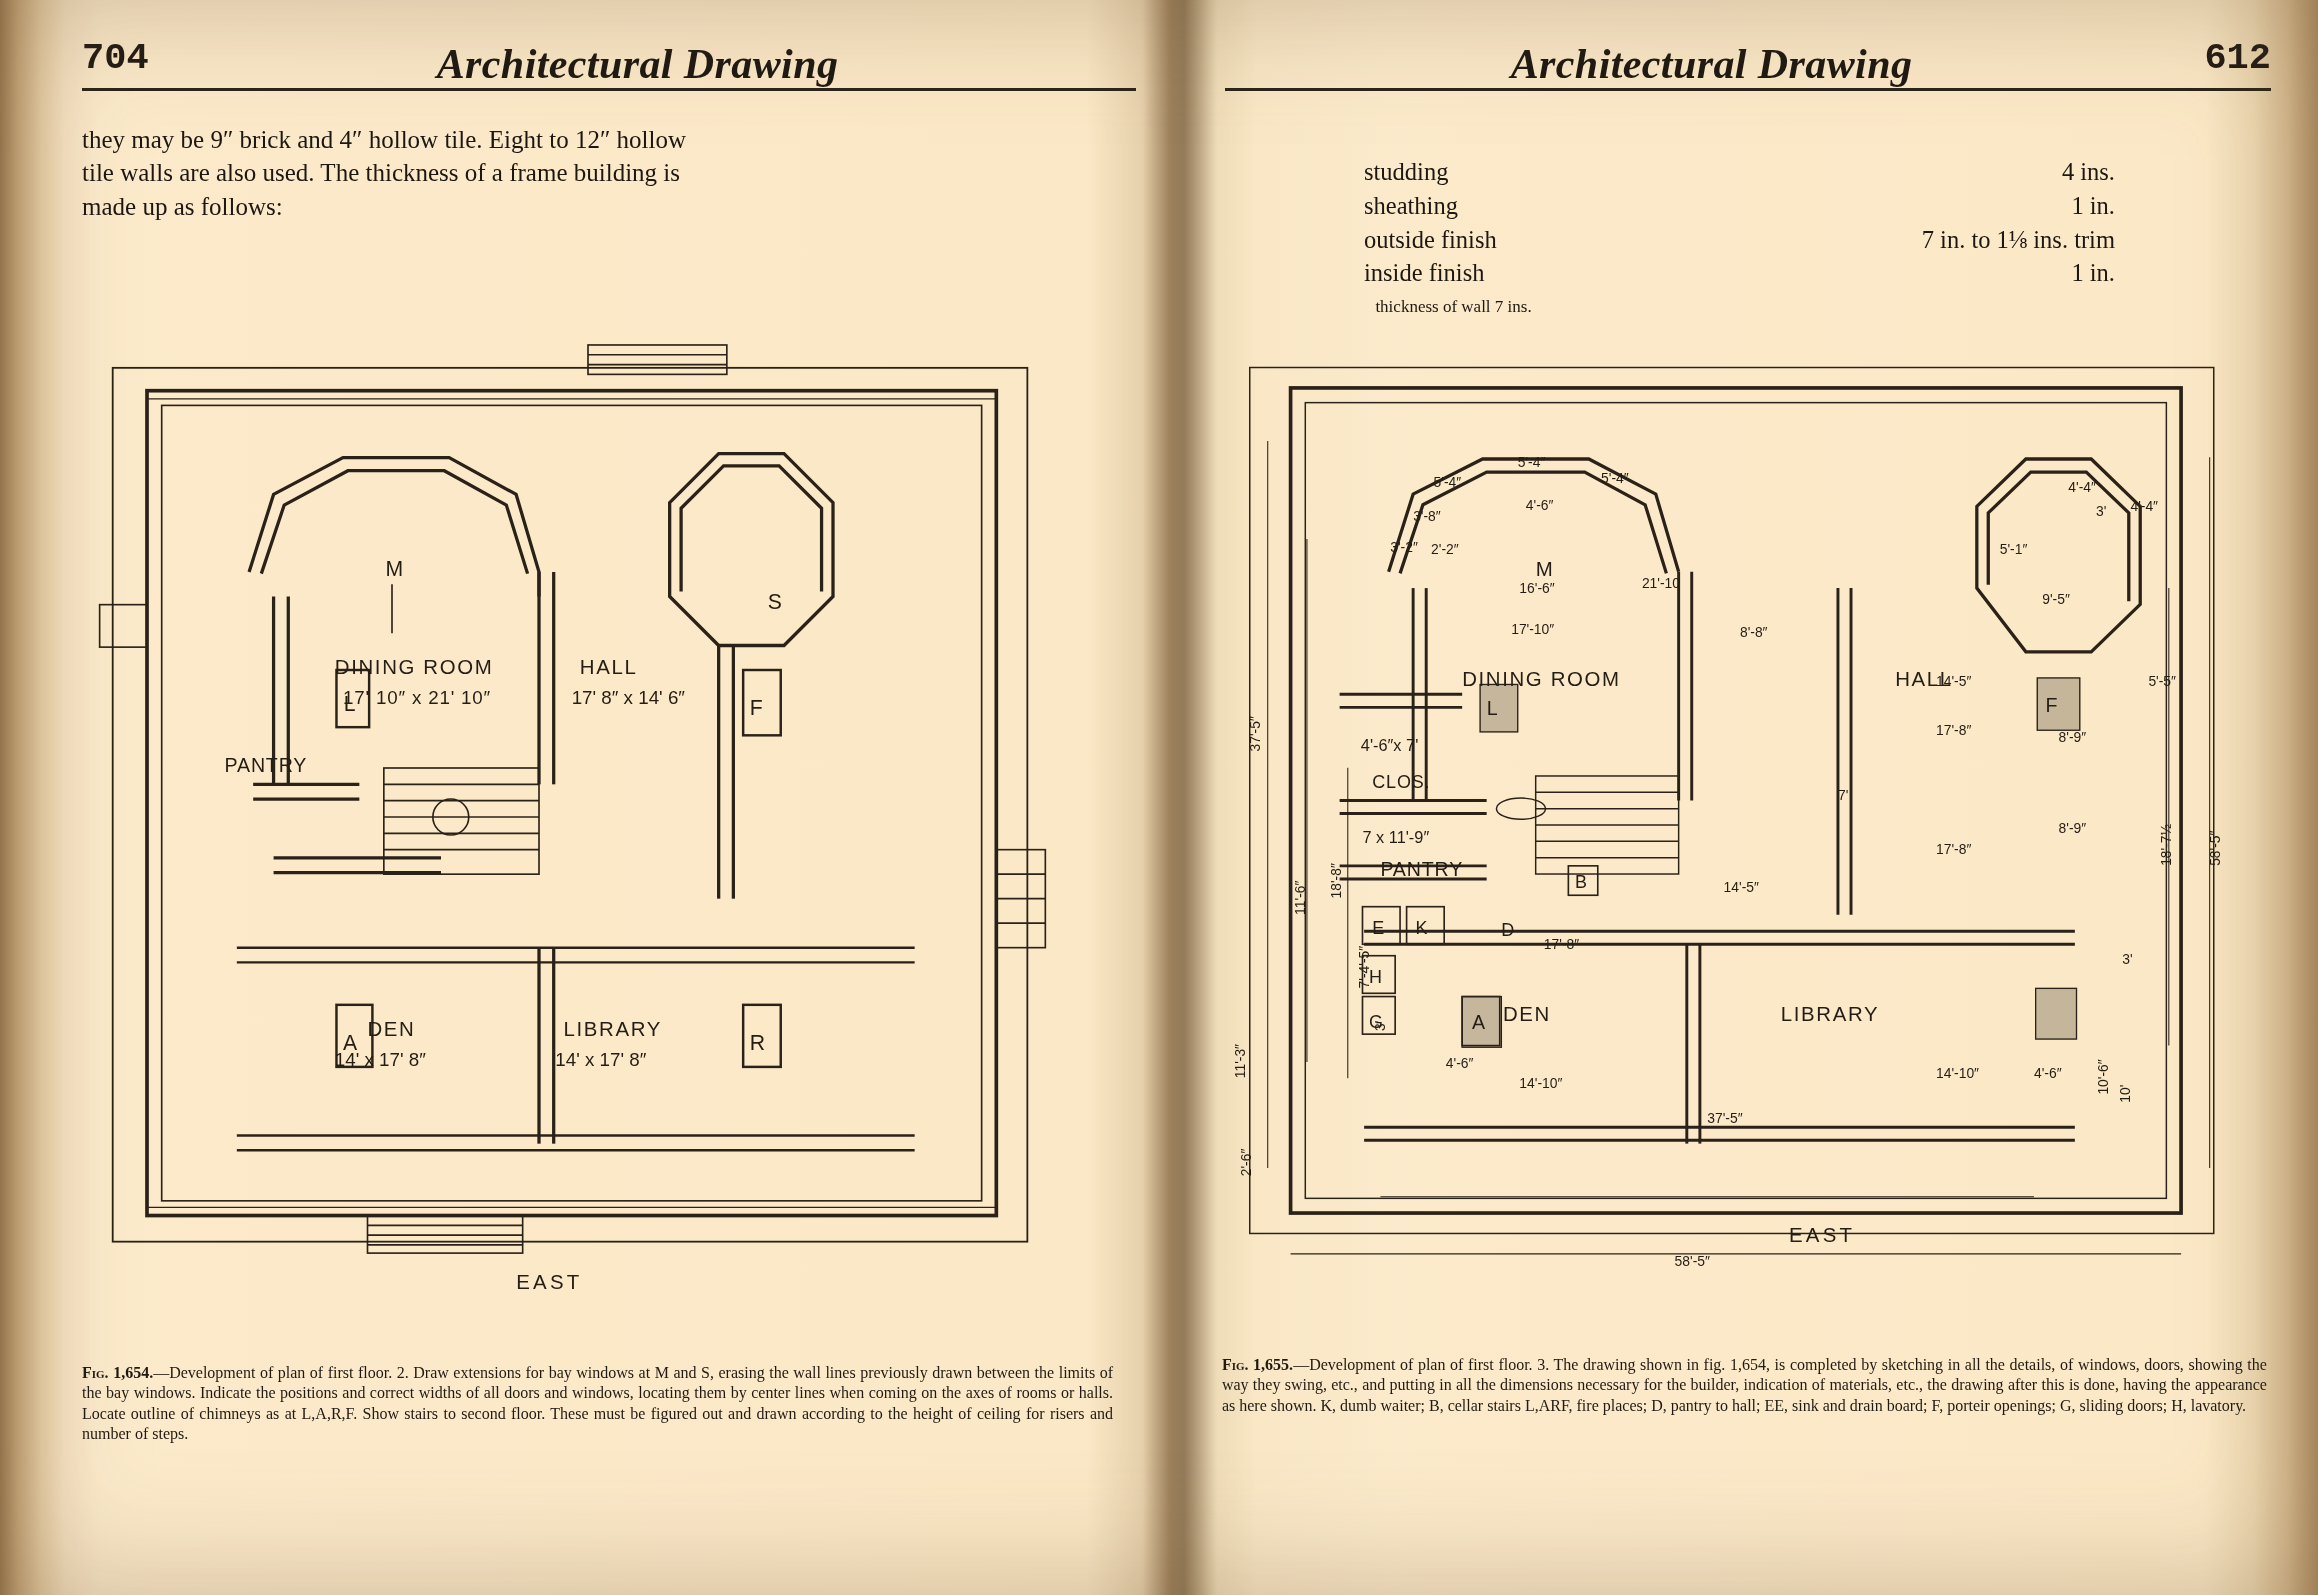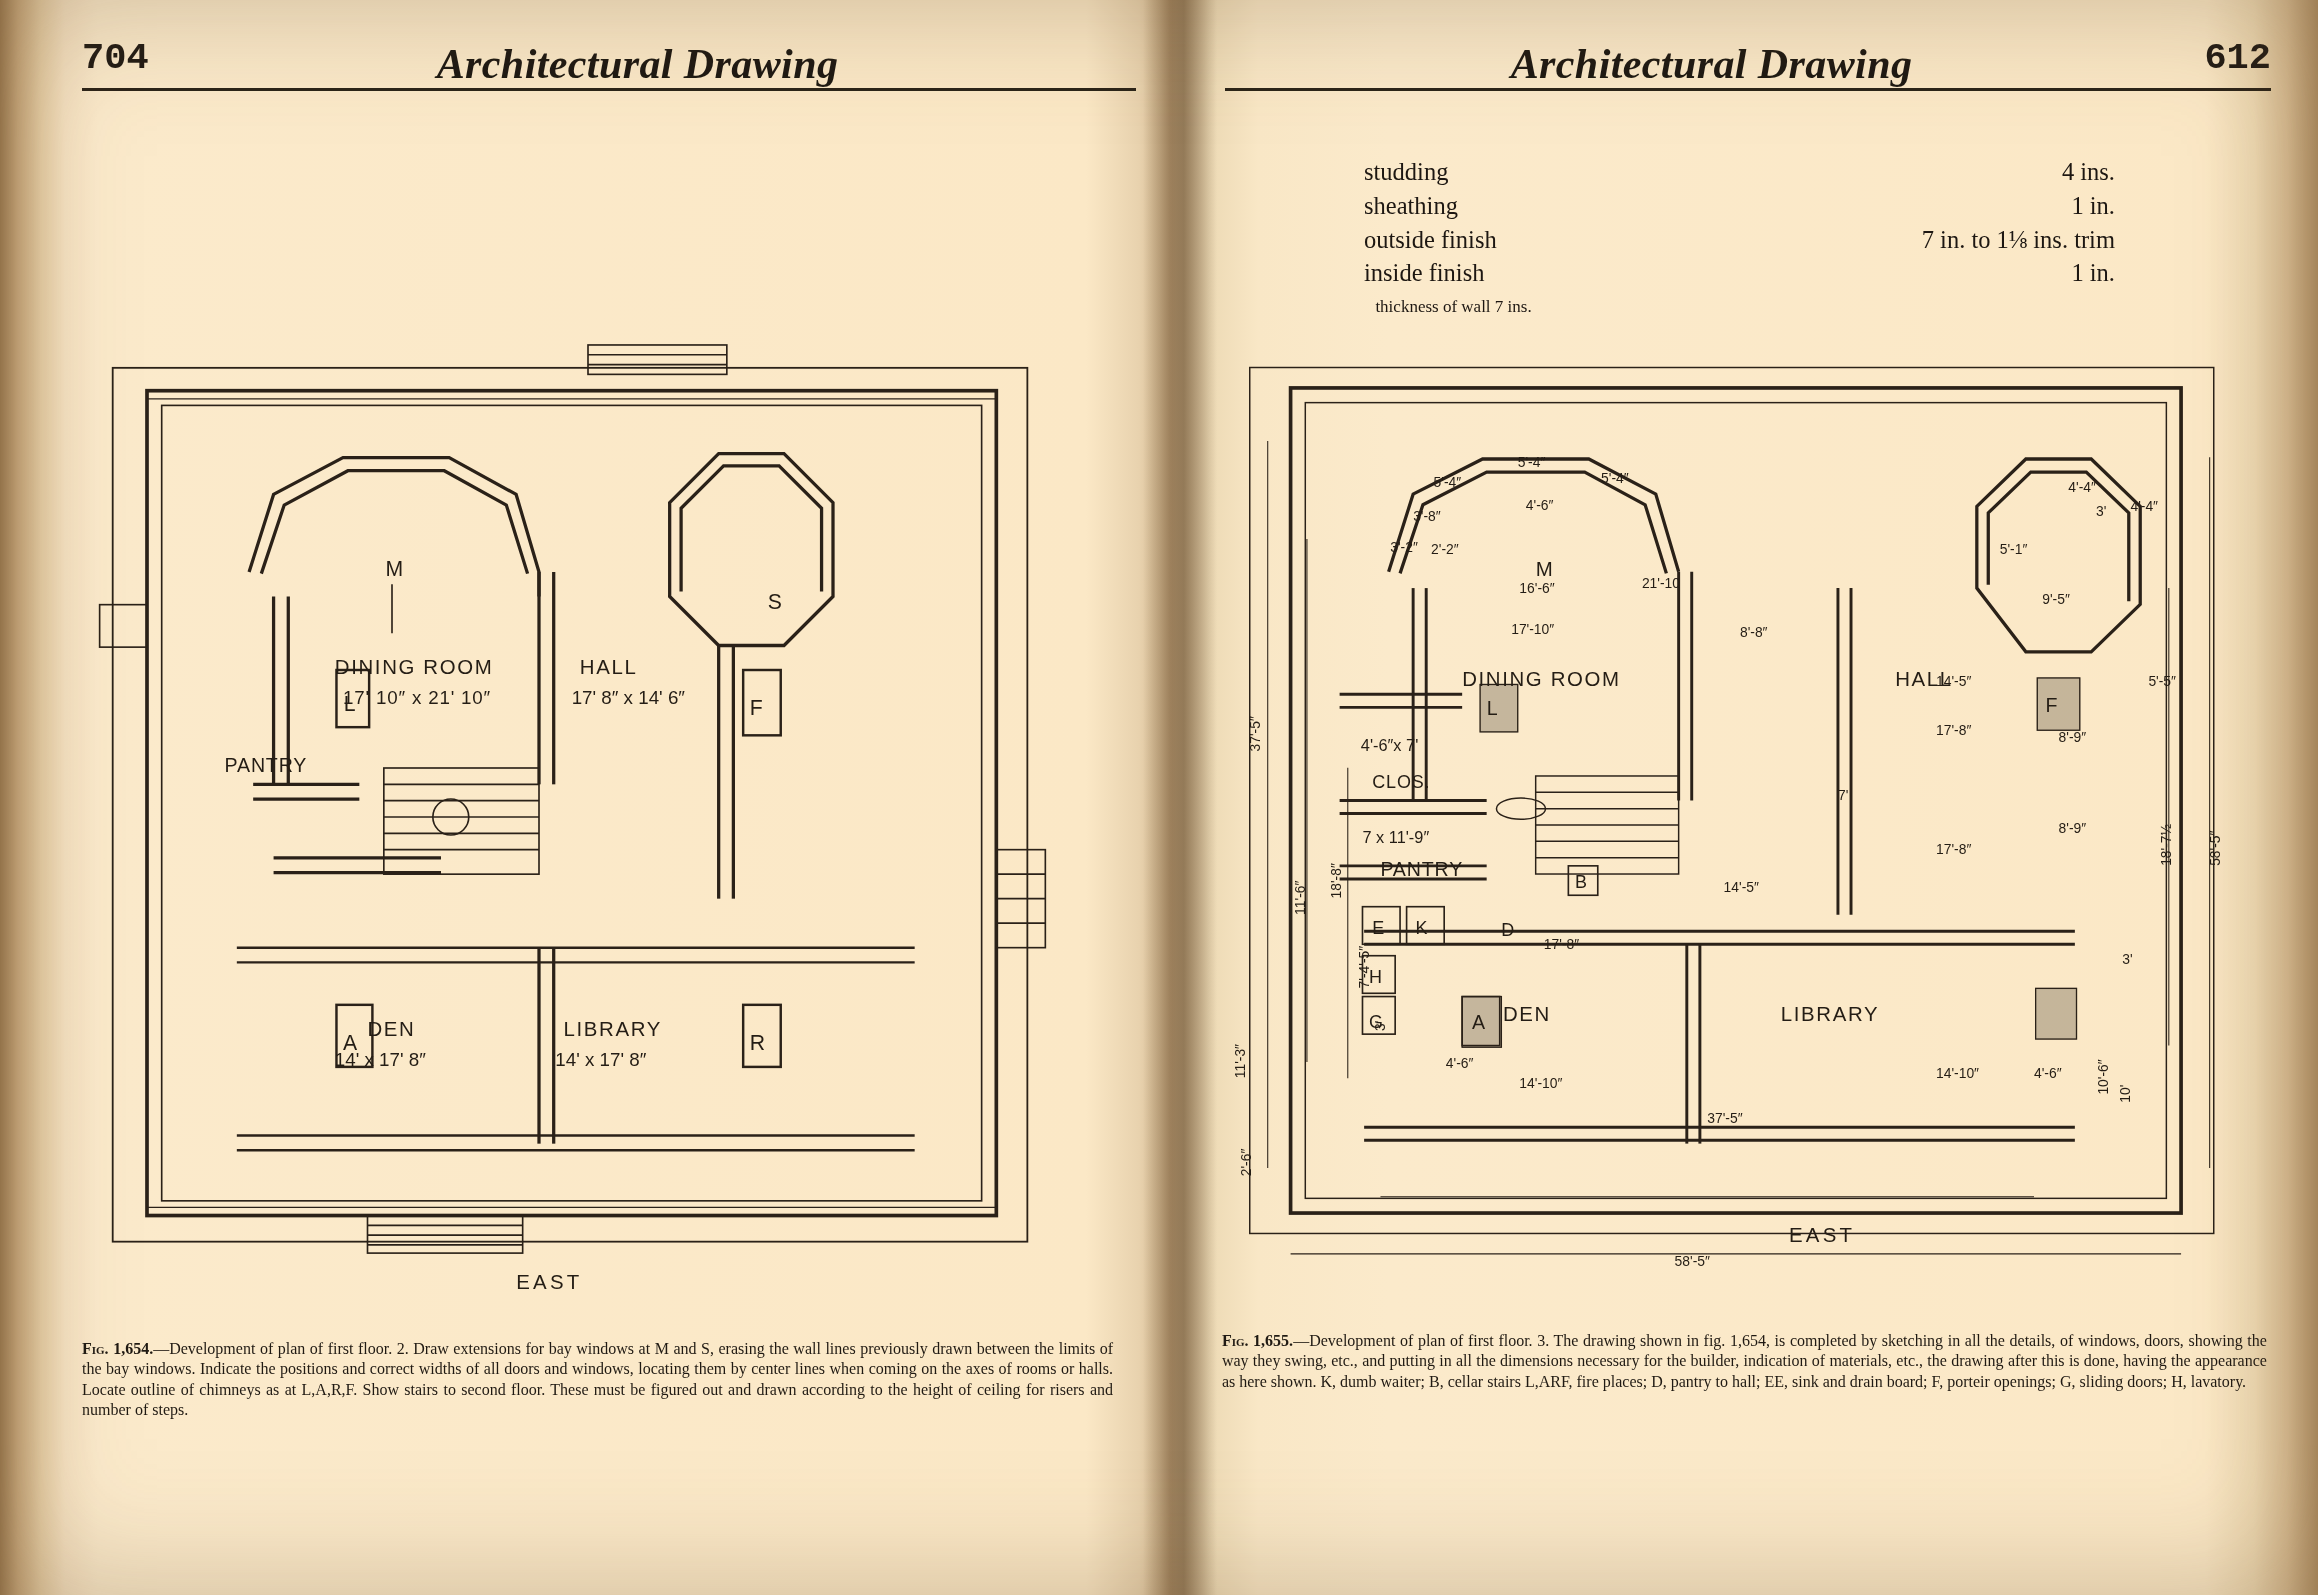--- a/index.html
+++ b/index.html
@@ -49,21 +49,21 @@
     font-size:24.5px;color:#1d1712;line-height:1.38;margin-top:32px;
   }
   .spec .row{display:flex;}
   .spec .k{width:270px;}
   .spec .v{flex:1;text-align:right;}
   .spec .tot{margin-top:4.9px;font-size:17px;}
 
   
   .caption{
     position:absolute;font-size:16px;line-height:1.28;color:#201a13;
-    font-family:"Liberation Serif",serif;text-align:justify;
+    font-family:"Liberation Serif",serif;text-align:justify;margin-top:24px;
   }
   .caption .sc{font-variant:small-caps;}
 
   
   .plan{position:absolute;}
   .ink{stroke:#2a2118;fill:none;}
   .inkfill{fill:#2a2118;}
   .lbl{font-family:"Liberation Sans",sans-serif;fill:#241d15;}
   .gutter{
     position:absolute;top:0;bottom:0;left:1143px;width:74px;
@@ -79,20 +79,25 @@
 <div class="book">
 
   <div class="page page-left">
 
     <div class="hdr">
       <div class="folio" style="left:0;top:0">704</div>
       <div class="title" style="top:3.3px;padding-left:49px">Architectural Drawing</div>
     </div>
     <div class="rule" style="left:0;right:8.2px;"></div>
 
+    <div class="body-text" style="left:0;top:123px;width:1029px">
+      <div class="ln">they may be 9″ brick and 4″ hollow tile.   Eight to 12″ hollow</div>
+      <div class="ln">tile walls are also used.   The thickness of a frame building is</div>
+      <div class="ln">made up as follows:</div>
+    </div>
 
     <div class="plan" style="left:16.3px;top:327px;width:1029px;height:980px">
       <svg viewBox="0 0 1260 1200" width="1029" height="980">
         <g class="ink" stroke-width="2.6">
 
           <rect x="18" y="50" width="1120" height="1070" stroke-width="2.2"></rect>
 
           <rect x="60" y="78" width="1040" height="1010" stroke-width="4.5"></rect>
           <rect x="78" y="96" width="1004" height="974" stroke-width="2"></rect>
 

